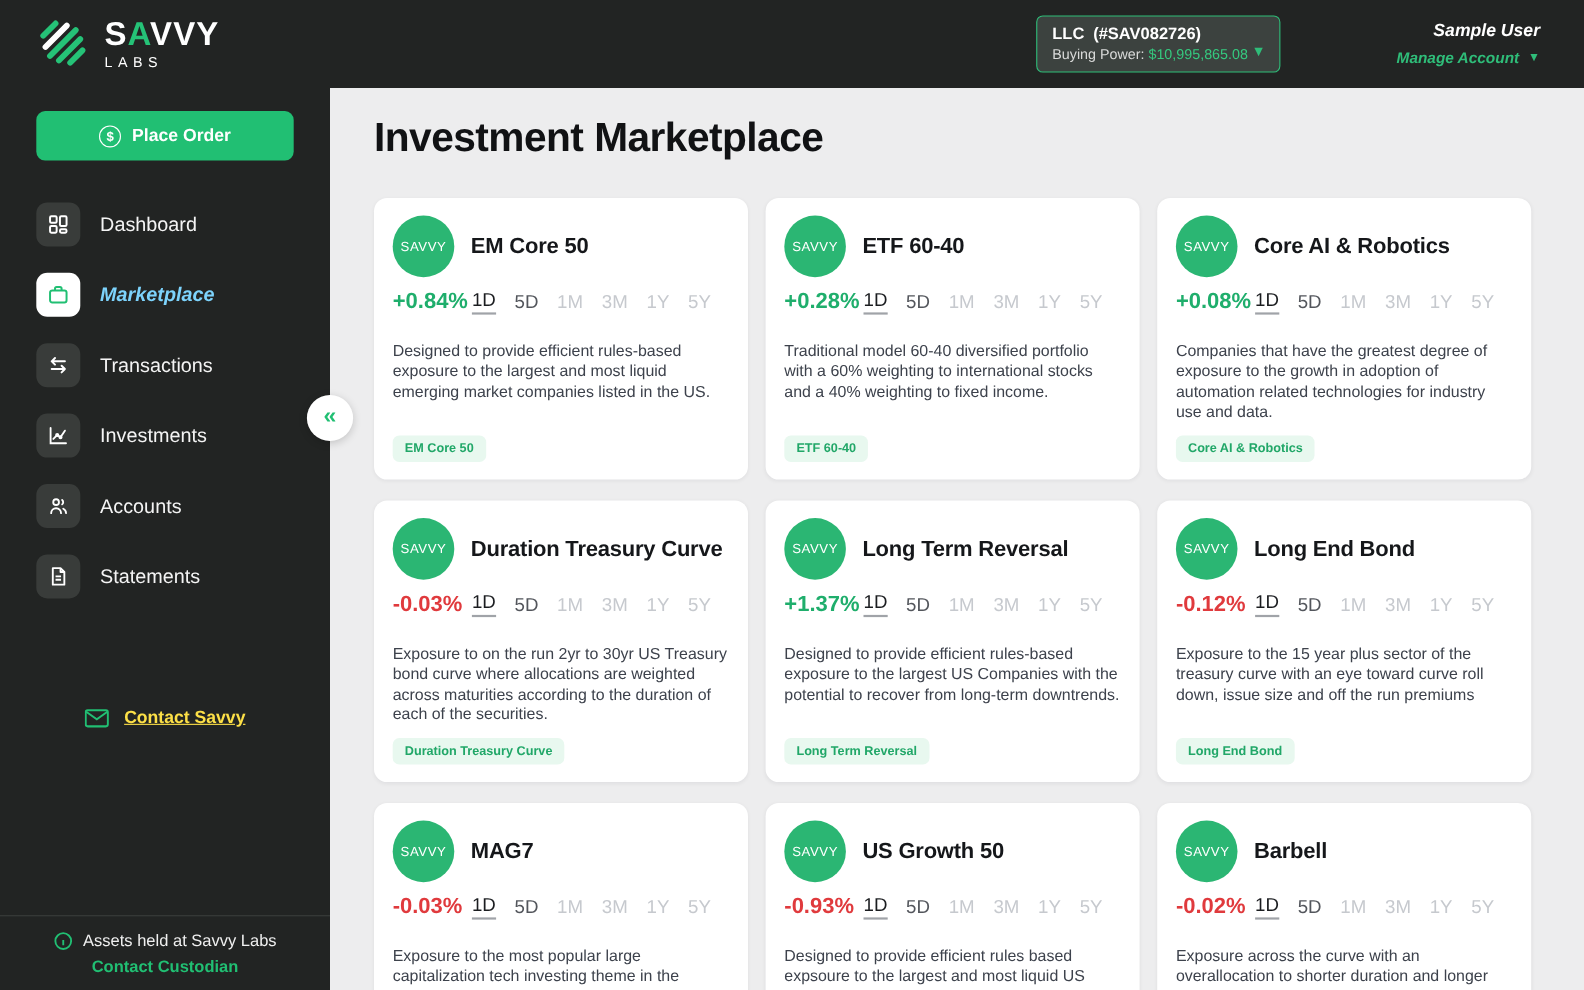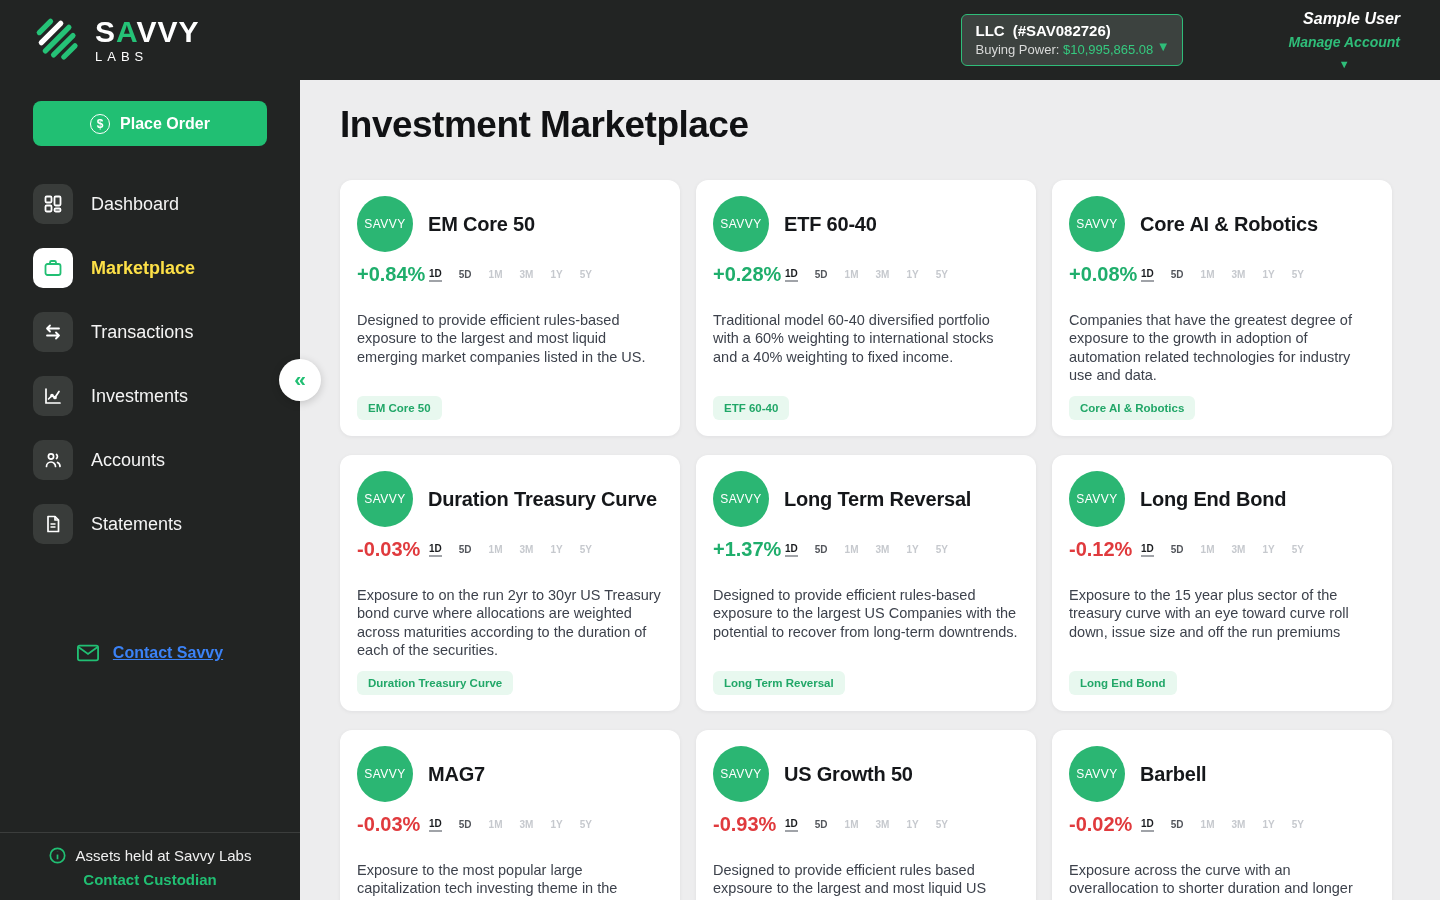--- a/index.html
+++ b/index.html
@@ -13,55 +13,55 @@
   .logo-text .sub { font-size:13px; color:#fff; letter-spacing:5px; font-weight:400; margin-top:2px; }
   .topbar-spacer { flex:1; }
   .account-chip { position:relative; width:222px; background:#3c423f; border:1.5px solid #2fbd79; border-radius:6px; padding:7px 34px 8px 14px; cursor:pointer; }
   .chip-line1 { font-size:15px; font-weight:700; color:#fff; white-space:nowrap; }
   .chip-line1 .chip-id { margin-left:8px; }
   .chip-line2 { font-size:13px; color:#d9dad9; margin-top:3px; white-space:nowrap; }
   .chip-line2 .bp-value { color:#35c97f; }
   .chip-caret { position:absolute; right:12px; top:24px; color:#2fbd79; font-size:13px; }
   .user-block { margin-left:106px; margin-right:40px; text-align:right;font-style:italic; }
   .user-name { font-size:16px; font-weight:700; color:#fff; }
-  .manage-row { margin-top:6px; font-size:14px; font-weight:700; color:#2fbd79; cursor:pointer; display:flex; align-items:center; gap:8px; justify-content:flex-end;flex-direction:column; }
+  .manage-row { margin-top:6px; font-size:14px; font-weight:700; color:#2fbd79; cursor:pointer; display:flex; align-items:center; gap:8px; justify-content:flex-end; }
   .manage-caret { font-size:11px; }
 
   
   .sidebar { position:fixed; top:80px; left:0; width:300px; height:820px; background:#222423; display:flex; flex-direction:column; z-index:10; }
   .place-order { margin:21px 33px 0 33px; height:45px; background:#21bf73; border:none; border-radius:8px; color:#fff; font-size:16px; font-weight:700; font-family:inherit; display:flex; align-items:center; justify-content:center; gap:10px; cursor:pointer; }
   .po-icon { width:20px; height:20px; border:1.6px solid #fff; border-radius:50%; display:flex; align-items:center; justify-content:center; font-size:12px; font-weight:700; }
   .nav { margin-top:26px; }
   .nav-item { display:flex; align-items:center; gap:18px; padding:12px 33px; cursor:pointer; }
   .nav-tile { width:40px; height:40px; border-radius:10px; background:#393c3a; display:flex; align-items:center; justify-content:center; color:#fff; flex:0 0 auto; }
   .nav-item.active .nav-tile { background:#fff; color:#21bf73; }
   .nav-label { font-size:18px; color:#f4f4f4; font-weight:500; }
-  .nav-item.active .nav-label { font-weight:700; color:#fde047; }
-  .contact-savvy { margin-top:88px; display:flex; align-items:center; justify-content:center; gap:14px; color:#3b82f6; cursor:pointer; }
+  .nav-item.active .nav-label { font-weight:700; color:#7dd3fc;font-style:italic; }
+  .contact-savvy { margin-top:88px; display:flex; align-items:center; justify-content:center; gap:14px; color:#fde047; cursor:pointer; }
   .contact-savvy .link { font-size:16px; font-weight:700; text-decoration:underline; }
   .side-footer { margin-top:auto; border-top:1px solid #3b3d3c; padding:14px 10px 12px; text-align:center; }
   .foot-line1 { display:flex; justify-content:center; gap:10px; color:#f0f0f0; font-size:15px; }
   .foot-line2 { margin-top:7px; color:#21bf73; font-size:15px; font-weight:700; cursor:pointer; }
 
   .collapse-btn { position:fixed; left:279px; top:359px; width:42px; height:42px; border-radius:50%; background:#fff; box-shadow:0 2px 8px rgba(0,0,0,.18); border:none; color:#21bf73; font-size:21px; font-weight:700; cursor:pointer; z-index:30; display:flex; align-items:center; justify-content:center; padding-bottom:3px; font-family:inherit; }
 
   
   .main { position:absolute; left:300px; top:80px; width:1140px; padding:24px 48px 0 40px; }
   .page-title { font-size:37px; font-weight:800; color:#111214; letter-spacing:-.5px; }
   .grid { margin-top:34px; display:grid; grid-template-columns:repeat(3,1fr); gap:19px 16px; grid-auto-rows:256px; }
   .card { background:#fff; border-radius:12px; box-shadow:0 1px 4px rgba(20,24,30,.06); padding:16px 18px 16px 17px; display:flex; flex-direction:column; cursor:pointer; }
   .card-head { display:flex; align-items:center; gap:15px; }
   .avatar { width:56px; height:56px; border-radius:50%; background:#2bb673; color:#fff; font-size:12px; letter-spacing:.5px; display:flex; align-items:center; justify-content:center; flex:0 0 auto; }
   .card-title { font-size:20px; font-weight:800; color:#15171a; letter-spacing:-.2px; }
   .stat-row { display:flex; align-items:center; margin-top:11px; }
   .change { width:72px; font-size:20px; font-weight:700; flex:0 0 auto; }
   .change.up { color:#1fae6c; }
   .change.down { color:#e03a3d; }
   .ranges { display:flex; gap:17px; align-items:center; }
-  .range { font-size:10px; font-weight:700; color:#c6c9ce; }
+  .range { font-size:17px; font-weight:400; color:#c6c9ce; }
   .range.enabled { color:#53565c; }
   .range.active { color:#1b1d20; border-bottom:2px solid #a0a3a8; padding-bottom:1px; }
   .card-desc { margin-top:25px; font-size:14.5px; line-height:1.26; color:#3d424c; }
   .card-tag { margin-top:auto; align-self:flex-start; background:#e8f8ef; color:#21a768; font-size:11.5px; font-weight:700; padding:6px 11px; border-radius:6px; }
 </style>
 </head>
 <body>
 
 <header class="topbar">
   <div class="logo">

